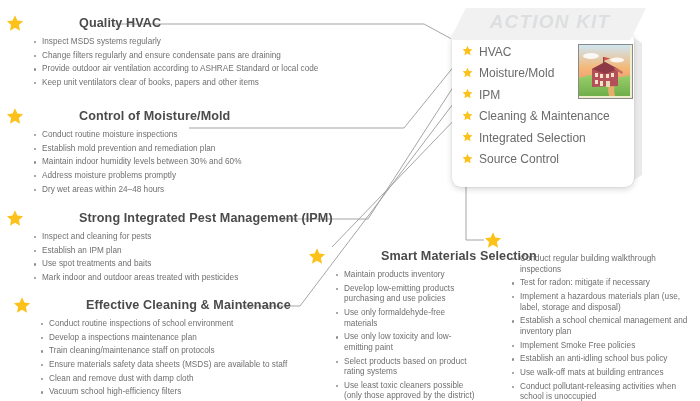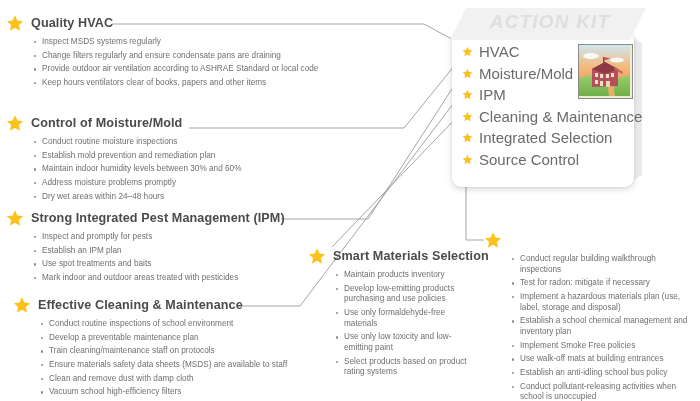--- a/index.html
+++ b/index.html
@@ -29,20 +29,21 @@
     margin-right:7px;
     flex:0 0 auto;
   }
   .star svg{display:block;}
   .sec-title{
     font-size:12.6px;
     color:#4b4b4b;
     font-weight:600;
     letter-spacing:.1px;
     line-height:1;
+    margin-left:48px;
   }
   ul.bullets{
     list-style:none;
     margin:5px 0 0 0;
     padding:0 0 0 28px;
   }
   ul.bullets li{
     position:relative;
     font-size:8.2px;
     line-height:10.6px;
@@ -90,21 +91,21 @@
     width:14px;height:150px;
     background:linear-gradient(90deg,#f6f6f6,#e9e9e9);
     border-radius:0 7px 7px 0;
     clip-path:polygon(0 0, 100% 6%, 100% 94%, 0 100%);
     z-index:-1;
   }
   #kit ul{list-style:none;margin:0;padding:0;position:absolute;left:10px;top:33px;}
   #kit li{
     display:flex;align-items:center;
     height:21.5px;
-    font-size:15px;
+    font-size:12px;
     color:#6a6a6a;
     white-space:nowrap;
   }
   #kit li .kstar{color:#FCC21B;margin-right:6px;display:inline-block;line-height:1;}
   #kit .thumb{
     position:absolute;left:126px;top:36px;
     width:53px;height:53px;
     border:1px solid #8a8a8a;
     overflow:hidden;
     background:#eec;
@@ -230,25 +231,25 @@
         <svg width="18" height="18" viewBox="0 0 24 24">
             <polygon fill="#FCC21B" points="12,1.6 15.2,8.6 22.8,9.5 17.2,14.7 18.7,22.2 12,18.4 5.3,22.2 6.8,14.7 1.2,9.5 8.8,8.6"></polygon>
           </svg>
       </span>
       <span class="sec-title">Quality HVAC</span>
     </div>
     <ul class="bullets">
       <li>Inspect MSDS systems regularly</li>
       <li>Change filters regularly and ensure condensate pans are draining</li>
       <li>Provide outdoor air ventilation according to ASHRAE Standard or local code</li>
-      <li>Keep hours ventilators clear of books, papers and other items</li>
-    </ul>
-  </div>
-
-  <div class="section" style="left:6px;top:114px;width:330px;">
+      <li>Keep unit ventilators clear of books, papers and other items</li>
+    </ul>
+  </div>
+
+  <div class="section" style="left:6px;top:107px;width:330px;">
     <div class="sec-head">
       <span class="star">
         <svg width="18" height="18" viewBox="0 0 24 24">
             <polygon fill="#FCC21B" points="12,1.6 15.2,8.6 22.8,9.5 17.2,14.7 18.7,22.2 12,18.4 5.3,22.2 6.8,14.7 1.2,9.5 8.8,8.6"></polygon>
           </svg>
       </span>
       <span class="sec-title">Control of Moisture/Mold</span>
     </div>
     <ul class="bullets">
       <li>Conduct routine moisture inspections</li>
@@ -262,39 +263,39 @@
   <div class="section" style="left:6px;top:209px;width:330px;">
     <div class="sec-head">
       <span class="star">
         <svg width="18" height="18" viewBox="0 0 24 24">
             <polygon fill="#FCC21B" points="12,1.6 15.2,8.6 22.8,9.5 17.2,14.7 18.7,22.2 12,18.4 5.3,22.2 6.8,14.7 1.2,9.5 8.8,8.6"></polygon>
           </svg>
       </span>
       <span class="sec-title">Strong Integrated Pest Management (IPM)</span>
     </div>
     <ul class="bullets">
-      <li>Inspect and promptly for pests</li>
+      <li>Inspect and cleaning for pests</li>
       <li>Establish an IPM plan</li>
       <li>Use spot treatments and baits</li>
       <li>Mark indoor and outdoor areas treated with pesticides</li>
     </ul>
   </div>
 
   <div class="section" style="left:13px;top:296px;width:330px;">
     <div class="sec-head">
       <span class="star">
         <svg width="18" height="18" viewBox="0 0 24 24">
             <polygon fill="#FCC21B" points="12,1.6 15.2,8.6 22.8,9.5 17.2,14.7 18.7,22.2 12,18.4 5.3,22.2 6.8,14.7 1.2,9.5 8.8,8.6"></polygon>
           </svg>
       </span>
       <span class="sec-title">Effective Cleaning &amp; Maintenance</span>
     </div>
     <ul class="bullets">
       <li>Conduct routine inspections of school environment</li>
-      <li>Develop a preventable maintenance plan</li>
+      <li>Develop a inspections maintenance plan</li>
       <li>Train cleaning/maintenance staff on protocols</li>
       <li>Ensure materials safety data sheets (MSDS) are available to staff</li>
       <li>Clean and remove dust with damp cloth</li>
       <li>Vacuum school high-efficiency filters</li>
     </ul>
   </div>
 
   <div class="section narrow" style="left:308px;top:247px;width:170px;">
     <div class="sec-head">
       <span class="star">
@@ -303,36 +304,37 @@
           </svg>
       </span>
       <span class="sec-title">Smart Materials Selection</span>
     </div>
     <ul class="bullets">
       <li>Maintain products inventory</li>
       <li>Develop low-emitting products purchasing and use policies</li>
       <li>Use only formaldehyde-free materials</li>
       <li>Use only low toxicity and low-emitting paint</li>
       <li>Select products based on product rating systems</li>
+      <li>Use least toxic cleaners possible (only those approved by the district)</li>
     </ul>
   </div>
 
   <div class="section narrow" style="left:484px;top:231px;width:212px;">
     <div class="sec-head">
       <span class="star">
         <svg width="18" height="18" viewBox="0 0 24 24">
             <polygon fill="#FCC21B" points="12,1.6 15.2,8.6 22.8,9.5 17.2,14.7 18.7,22.2 12,18.4 5.3,22.2 6.8,14.7 1.2,9.5 8.8,8.6"></polygon>
           </svg>
       </span>
     </div>
     <ul class="bullets">
       <li>Conduct regular building walkthrough inspections</li>
       <li>Test for radon: mitigate if necessary</li>
       <li>Implement a hazardous materials plan (use, label, storage and disposal)</li>
       <li>Establish a school chemical management and inventory plan</li>
       <li>Implement Smoke Free policies</li>
+      <li>Establish an anti-idling school bus policy</li>
       <li>Use walk-off mats at building entrances</li>
-      <li>Establish an anti-idling school bus policy</li>
       <li>Conduct pollutant-releasing activities when school is unoccupied</li>
     </ul>
   </div>
 
 </div>
 
 </body></html>

